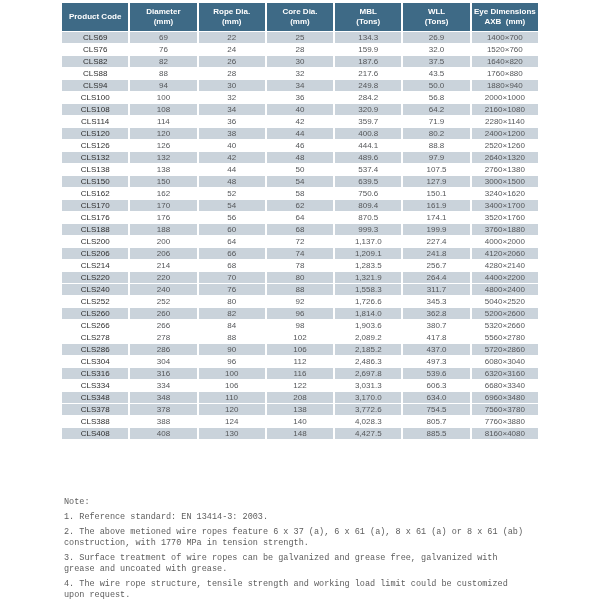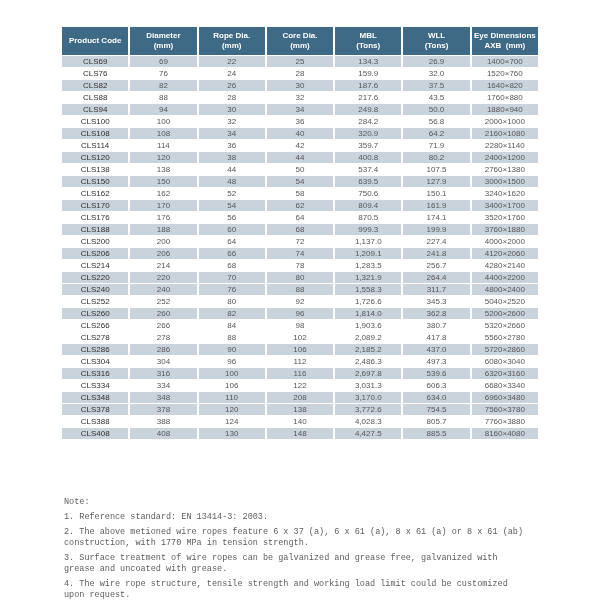--- a/index.html
+++ b/index.html
@@ -8,21 +8,20 @@
   .page { position: relative; width: 600px; height: 600px; background: #ffffff; overflow: hidden; }
 
   table.spec {
     position: absolute;
     left: 60px;
     top: 2px;
     width: 480px;
     border-collapse: separate;
     border-spacing: 2px 1px;
     table-layout: fixed;
-    margin-top: 24px;
   }
   table.spec th {
     background: #3E6A86;
     color: #ffffff;
     font-size: 8px;
     font-weight: bold;
     text-align: center;
     vertical-align: middle;
     padding: 3px 1px;
     line-height: 1.3;
@@ -169,20 +168,38 @@
         <tr class="stripe">
           <td>CLS120</td>
           <td>120</td>
           <td>38</td>
           <td>44</td>
           <td>400.8</td>
           <td>80.2</td>
           <td>2400×1200</td>
         </tr>
         <tr class="plain">
+          <td>CLS126</td>
+          <td>126</td>
+          <td>40</td>
+          <td>46</td>
+          <td>444.1</td>
+          <td>88.8</td>
+          <td>2520×1260</td>
+        </tr>
+        <tr class="stripe">
+          <td>CLS132</td>
+          <td>132</td>
+          <td>42</td>
+          <td>48</td>
+          <td>489.6</td>
+          <td>97.9</td>
+          <td>2640×1320</td>
+        </tr>
+        <tr class="plain">
           <td>CLS138</td>
           <td>138</td>
           <td>44</td>
           <td>50</td>
           <td>537.4</td>
           <td>107.5</td>
           <td>2760×1380</td>
         </tr>
         <tr class="stripe">
           <td>CLS150</td>

